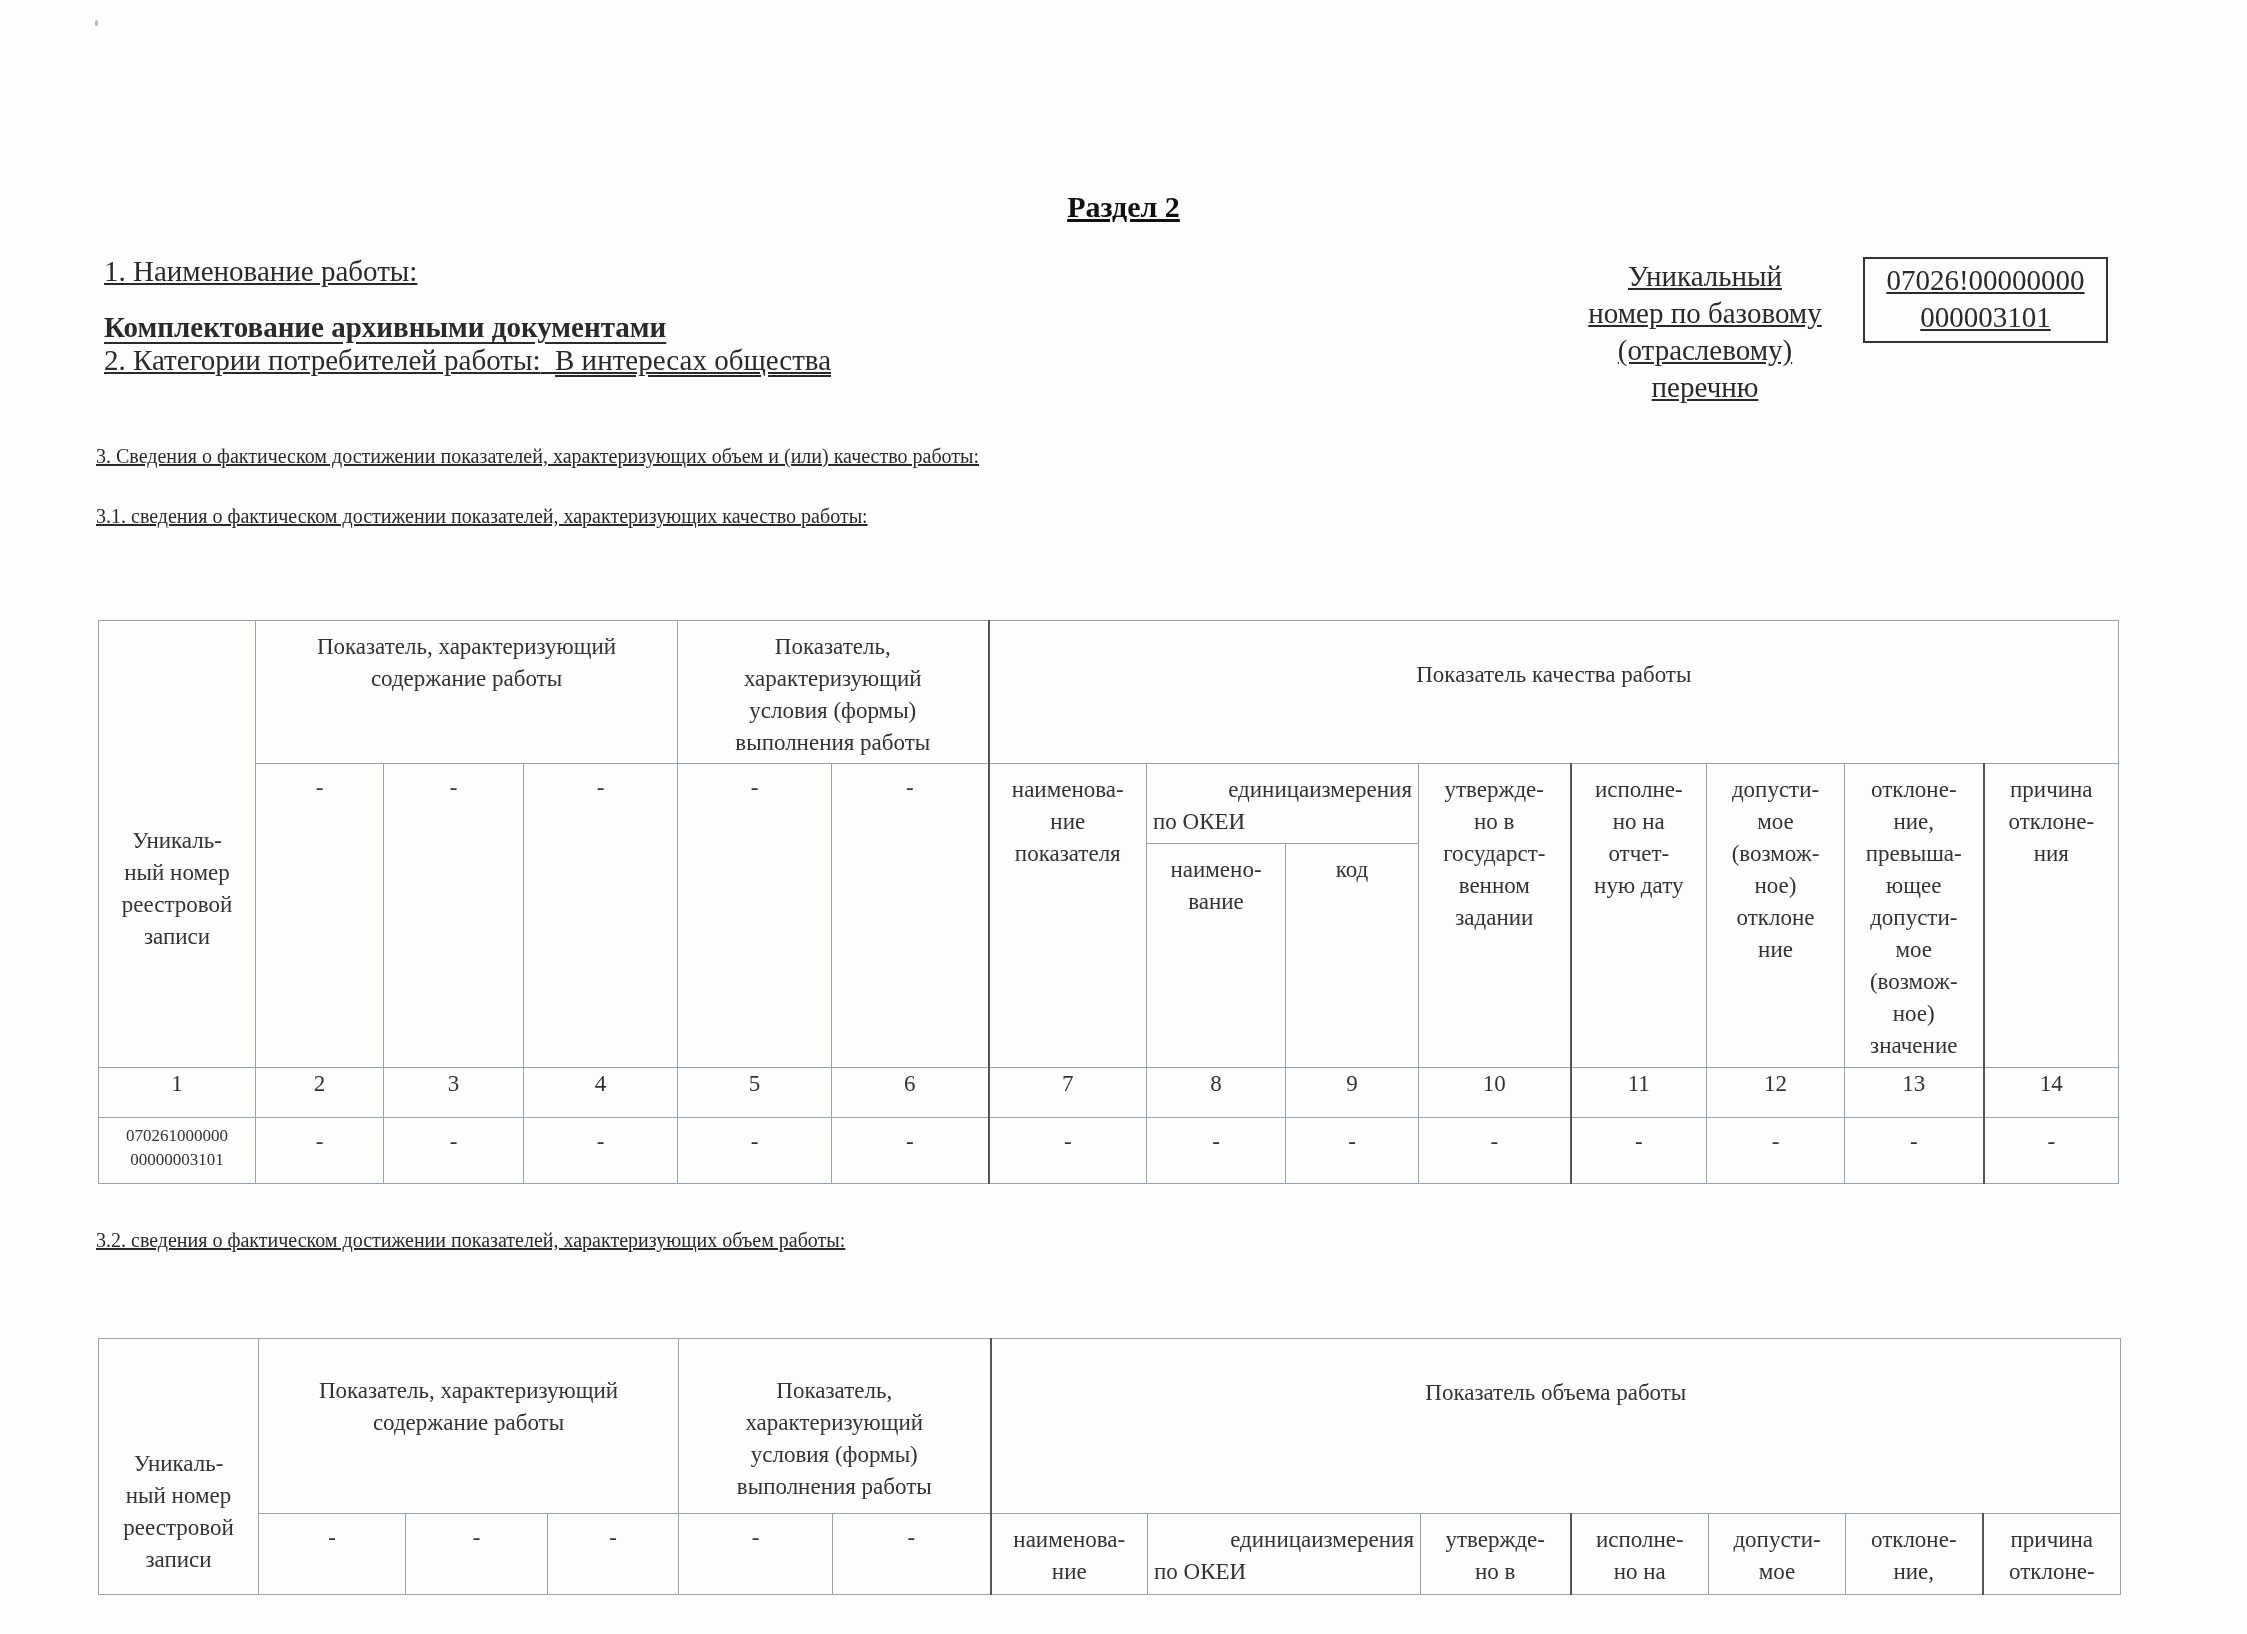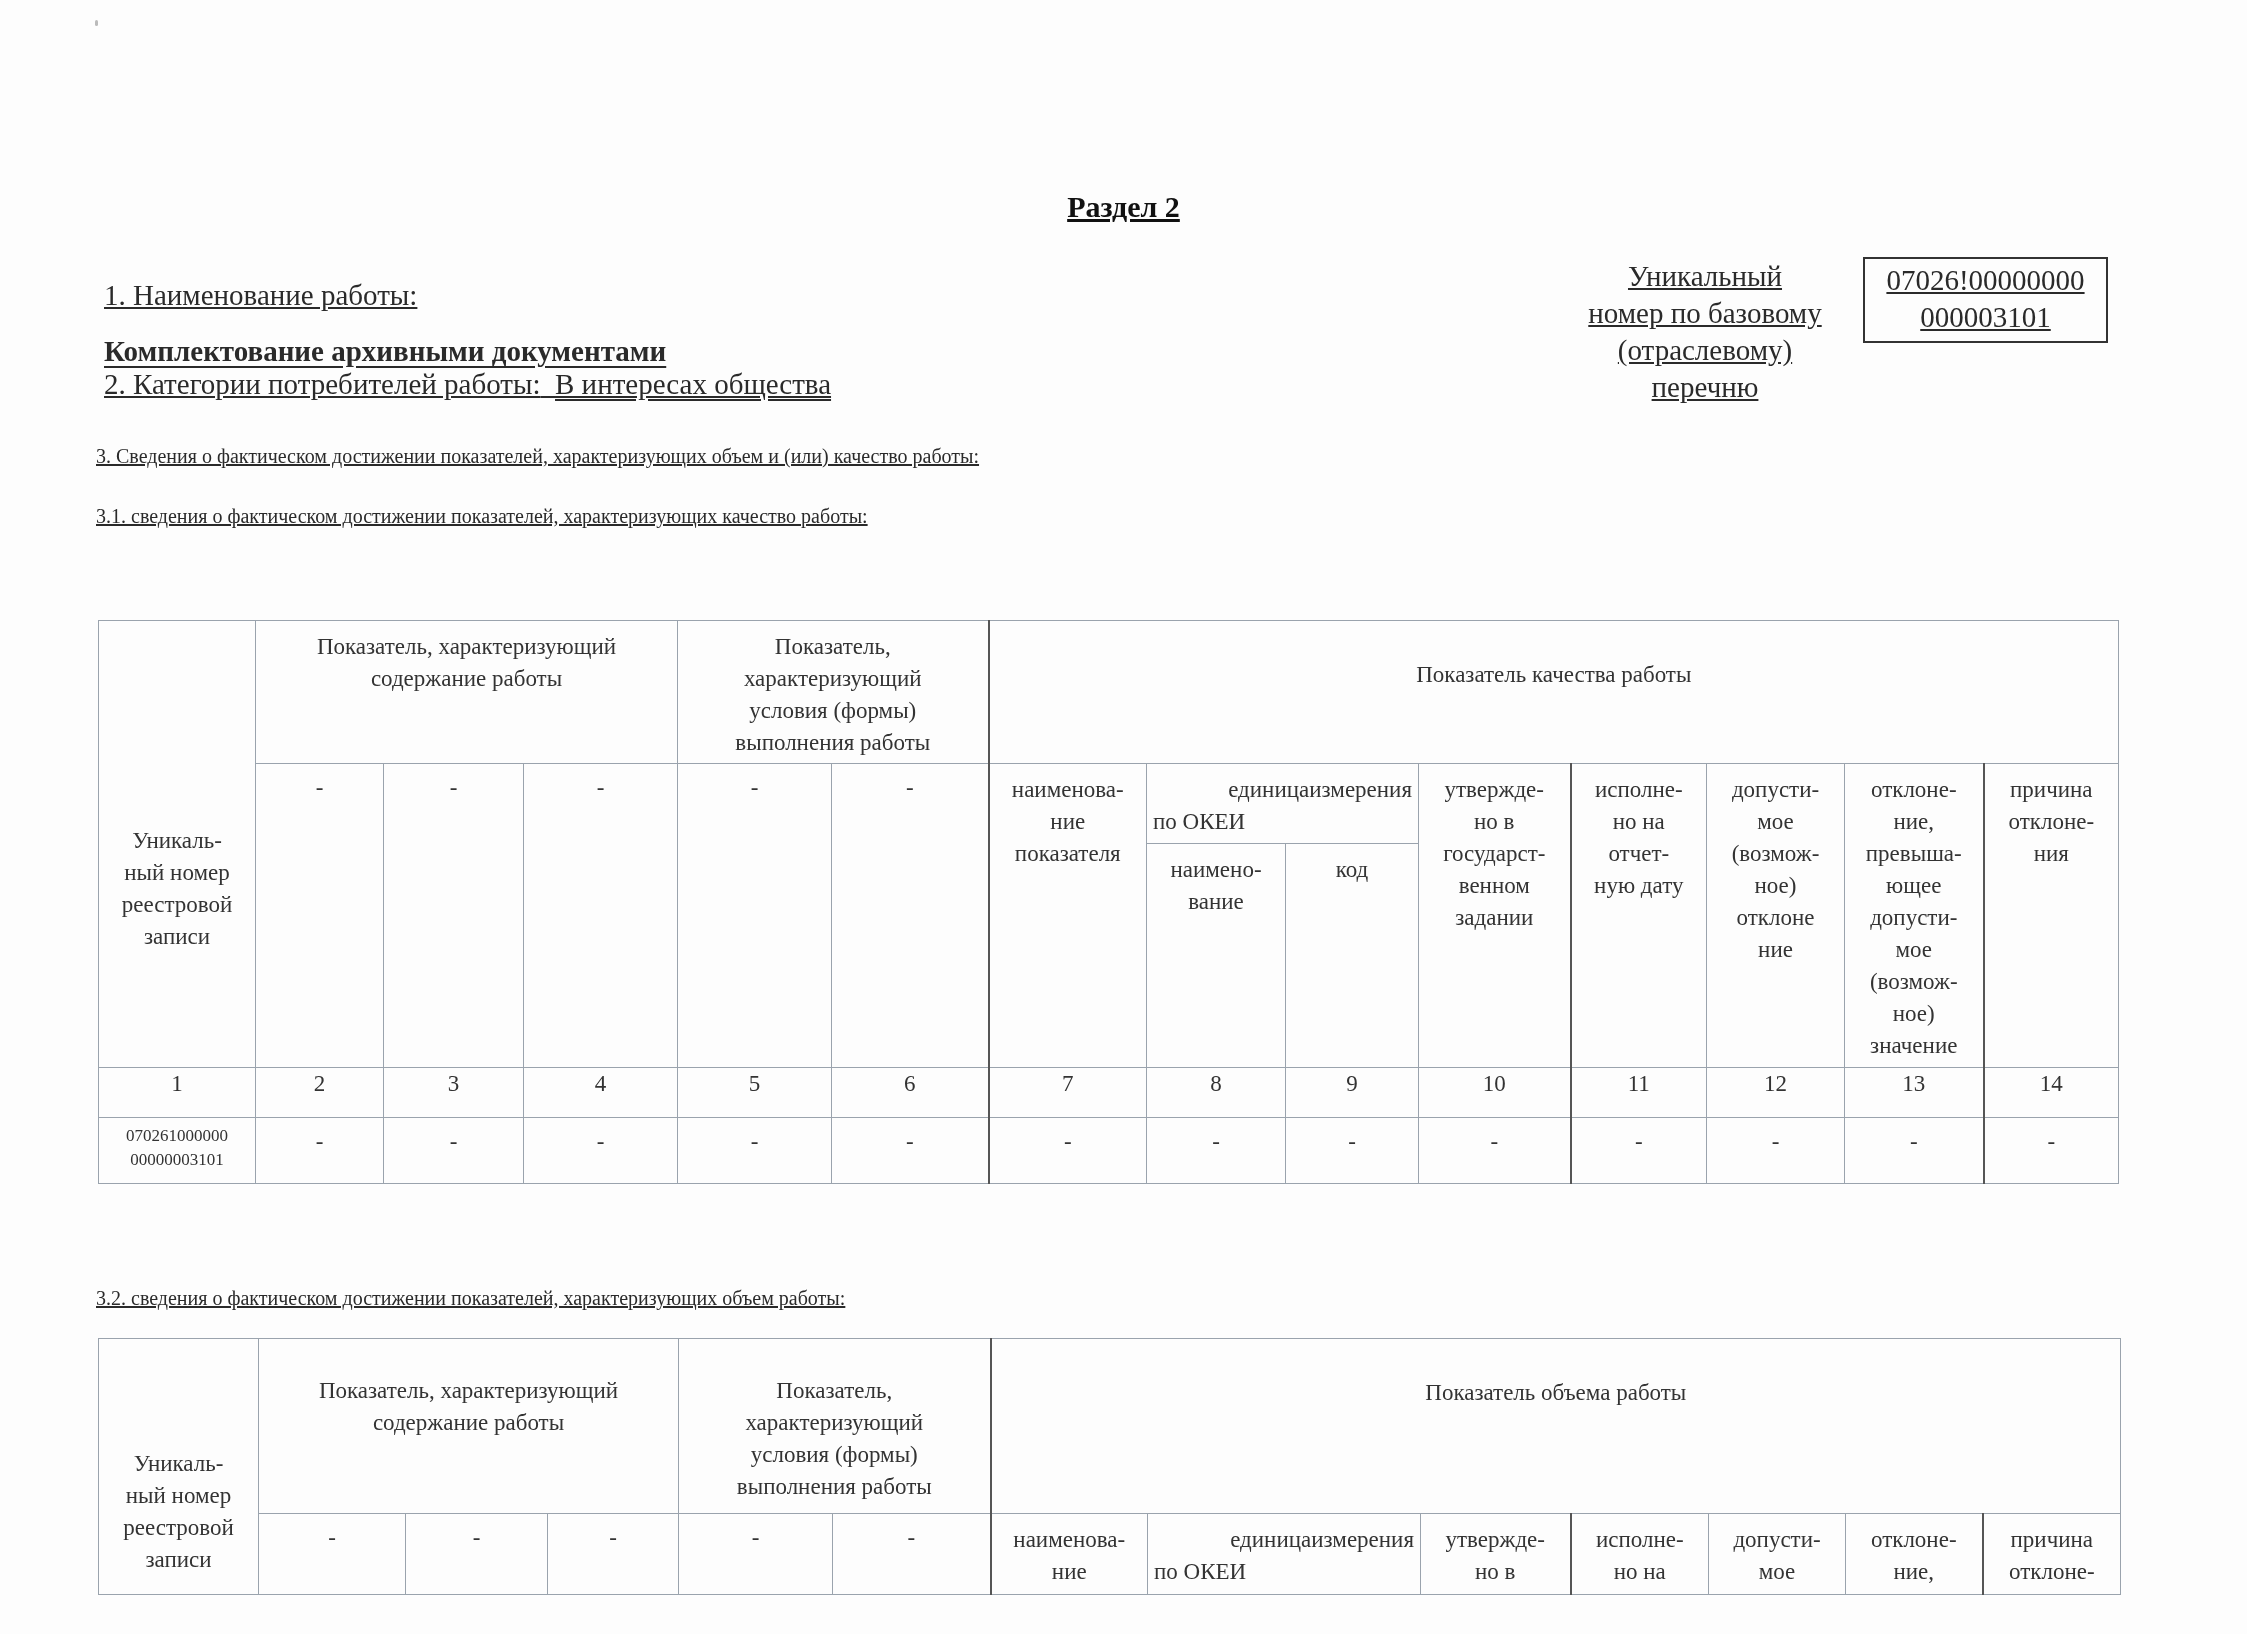--- a/index.html
+++ b/index.html
@@ -1,20 +1,20 @@
 <!DOCTYPE html>
 <html><head>
 <meta charset="utf-8">
 <style>
   html, body { margin: 0; padding: 0; background: #fdfdfd; }
   body { width: 2247px; height: 1634px; position: relative; overflow: hidden;
          font-family: "Liberation Serif", "DejaVu Serif", serif; color: #2a2a2a; }
   .abs { position: absolute; text-decoration: underline; }
   .title { left: 0; width: 2247px; top: 190px; text-align: center; font-weight: bold; font-size: 30px; color: #111; }
-  .line { font-size: 29px; left: 104px; white-space: nowrap; margin-top: 24px; }
+  .line { font-size: 29px; left: 104px; white-space: nowrap; }
   .underline { text-decoration: underline; text-underline-offset: 5px; }
   .bold { font-weight: bold; }
   .uniq-label { left: 1560px; top: 258px; width: 290px; text-align: center; font-size: 29px; line-height: 37px; }
   .uniq-box { left: 1863px; top: 257px; width: 245px; height: 86px; border: 2px solid #333; font-size: 29px;
               line-height: 37px; text-align: center; box-sizing: border-box; padding-top: 3px; }
   .sec { font-size: 20px; left: 96px; white-space: nowrap; }
 
   table.grid { position: absolute; border-collapse: collapse; table-layout: fixed; }
   table.grid td { border: 1.5px solid #9aa3ad; padding: 0; text-align: center; vertical-align: top;
                   font-size: 23px; line-height: 32px; color: #333; overflow: hidden; }
@@ -191,21 +191,21 @@
     <td class="dash">-</td>
     <td class="dash">-</td>
     <td class="dash b">-</td>
     <td class="dash">-</td>
     <td class="dash">-</td>
     <td class="dash b">-</td>
   </tr>
 </tbody>
   </table>
 
-<div class="abs sec" style="top:1287px">3.2. сведения о фактическом достижении показателей, характеризующих объем работы:</div>
+<div class="abs sec" style="top:1229px">3.2. сведения о фактическом достижении показателей, характеризующих объем работы:</div>
 
 <table class="grid" style="left:98px; top:1338px; width:2022px;">
   <colgroup>
     <col style="width:160px">
       <col style="width:147px">
       <col style="width:142px">
       <col style="width:131px">
     <col style="width:154px">
       <col style="width:158px">
       <col style="width:157px">

